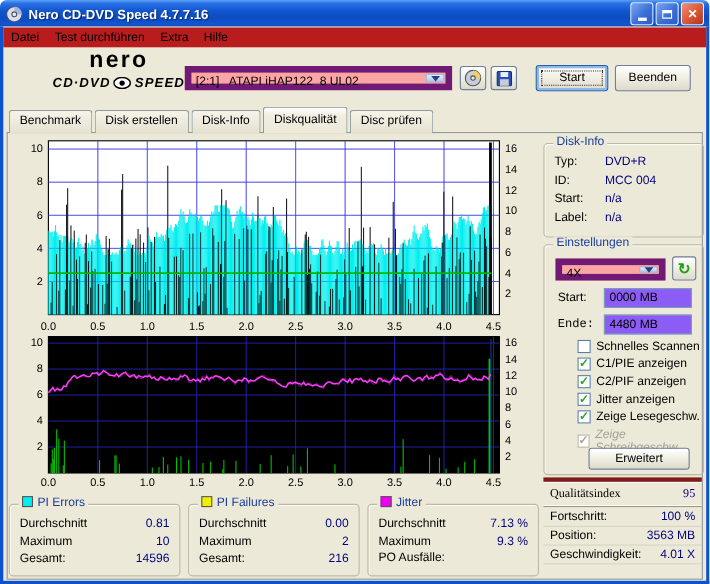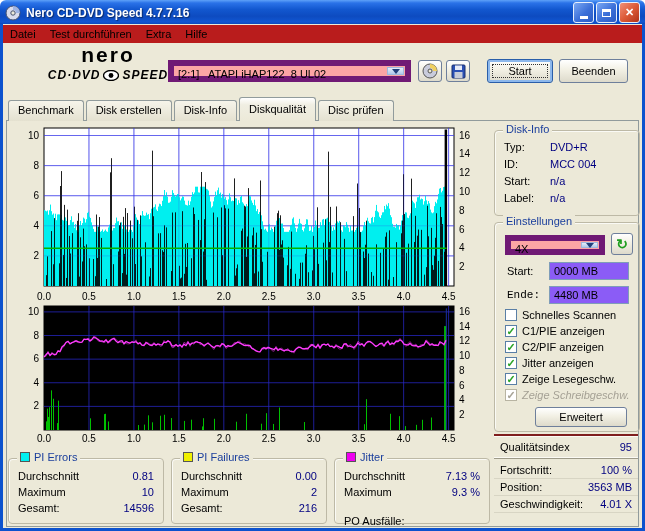--- a/index.html
+++ b/index.html
@@ -38,25 +38,25 @@
   .panel{position:absolute;top:120px;left:6px;right:6px;bottom:4px;border:1px solid #919B9C;background:#ECE9D8;}
   
   .group{position:absolute;border:1px solid #BDB9A6;border-radius:4px;box-shadow:inset 1px 1px 0 rgba(255,255,255,.75);}
   .gtitle{position:absolute;top:-8px;left:8px;background:#ECE9D8;padding:0 3px;color:#1A3E9C;white-space:nowrap;}
   .srow{position:absolute;left:9px;right:9px;height:14px;}
   .srow .lab{float:left;}
   .srow .val{float:right;color:#000080;}
   .swatch{display:inline-block;width:8px;height:8px;border:1px solid #555;vertical-align:-1px;margin-right:4px;}
   
   .field{position:absolute;background:#8b5cf6;border:1px solid #7F9DB9;box-sizing:border-box;font-family:"Liberation Sans",sans-serif;font-size:11px;padding:1px 4px;}
-  .cb{position:absolute;display:flex;align-items:center;gap:5px;}
+  .cb{position:absolute;display:flex;align-items:center;gap:5px;margin-left:20px;}
   .cbbox{width:12px;height:12px;background:#fff;border:1px solid #5A7FA6;box-sizing:border-box;display:flex;align-items:center;justify-content:center;font-size:11px;font-weight:bold;color:#2BA428;line-height:10px;}
   .cb.disabled .cbbox{border-color:#B8B4A2;color:#A8A496;}
   .cb.disabled .cblabel{color:#A5A195;font-style:italic;}
-  .groove{border-top:2px solid #7f1d1d;border-bottom:1px solid #9D9A88;box-shadow:inset 0 1px 0 #FBFAF4, inset 0 -1px 0 #FBFAF4;}
+  .groove{border-top:4px solid #7f1d1d;border-bottom:1px solid #9D9A88;box-shadow:inset 0 1px 0 #FBFAF4, inset 0 -1px 0 #FBFAF4;font-family:Liberation Serif, serif;}
   .prow{position:absolute;left:494px;width:144px;height:16px;border-bottom:1px solid #D8D5C4;}
   .prow .lab{position:absolute;left:6px;top:2px;}
   .prow .val{position:absolute;right:6px;top:2px;color:#000080;}
 </style>
 </head>
 <body>
 
 <div class="window">
 
   <div class="titlebar">
@@ -991,19 +991,19 @@
   <div class="group" style="left:334px;top:458px;width:154px;height:64px;">
     <span class="gtitle"><span class="swatch" style="background: rgb(240, 0, 240);"></span><span>Jitter</span></span>
     <div class="srow" style="top:11px;">
         <span class="lab">Durchschnitt</span>
         <span class="val">7.13 %</span>
       </div>
     <div class="srow" style="top:27px;">
         <span class="lab">Maximum</span>
         <span class="val">9.3 %</span>
       </div>
-    <div class="srow" style="top:56px;text-decoration:underline;">
+    <div class="srow" style="top:42px;text-decoration:underline;">
         <span class="lab">PO Ausfälle:</span>
         <span class="val"></span>
       </div>
   </div>
 
 </div>
 
 </body></html>

